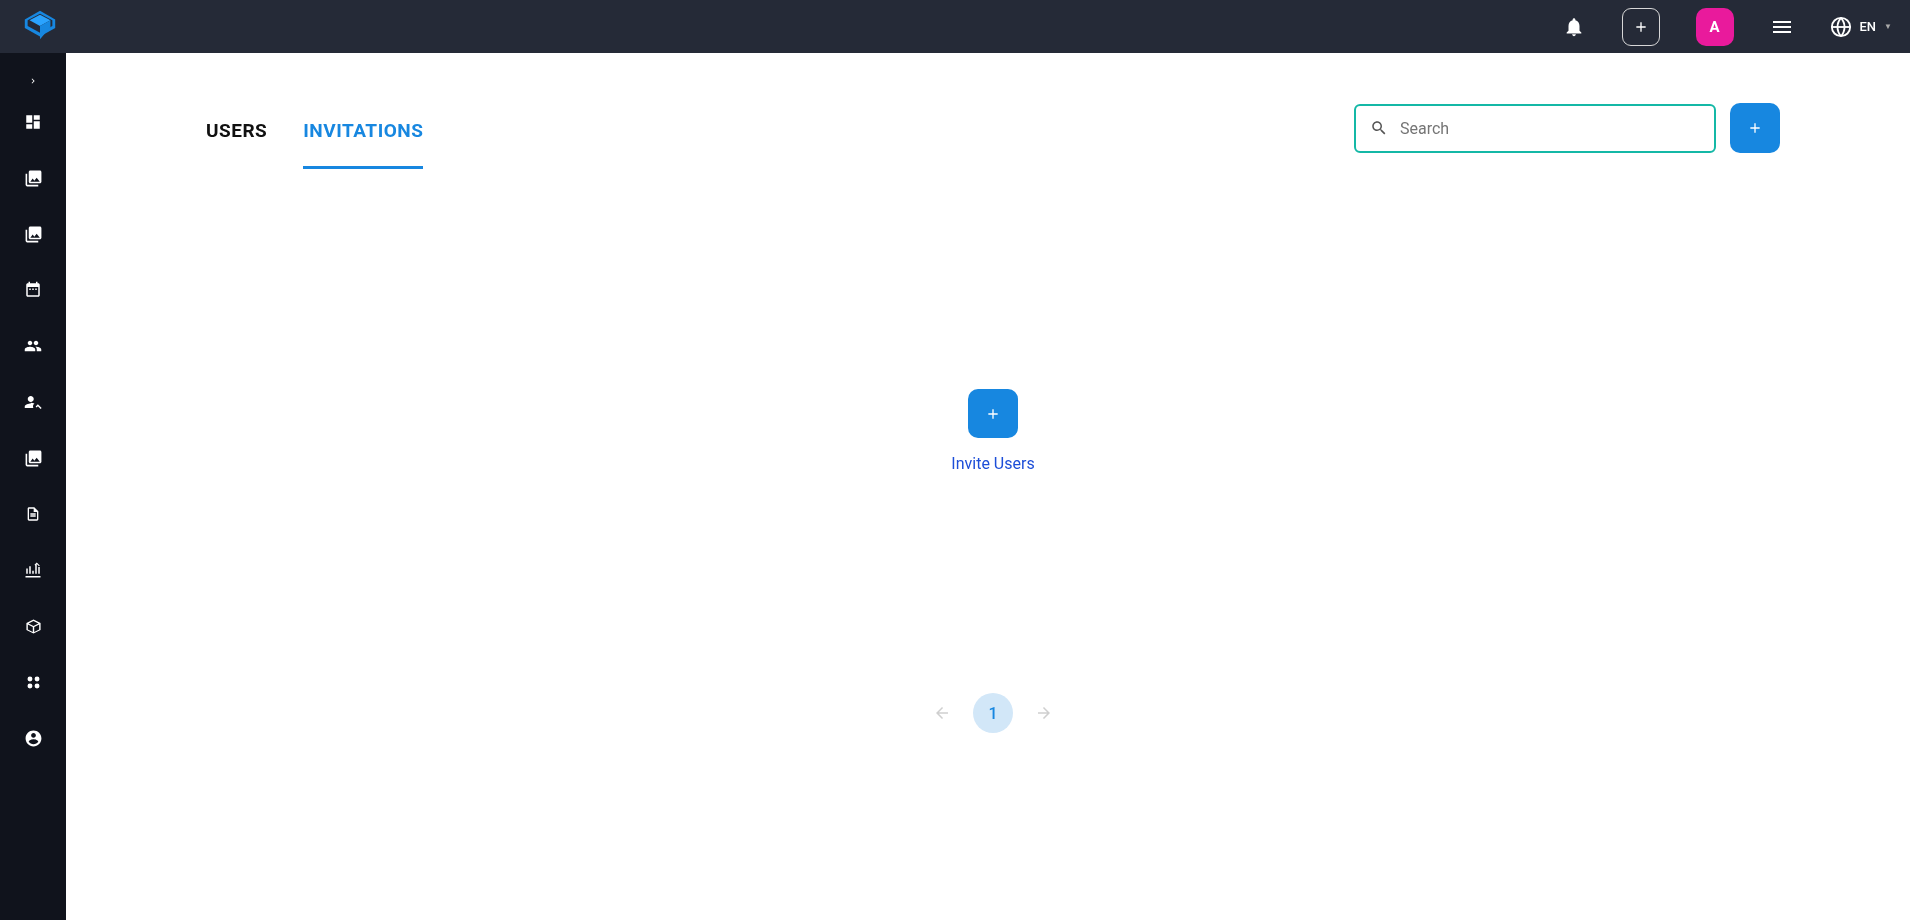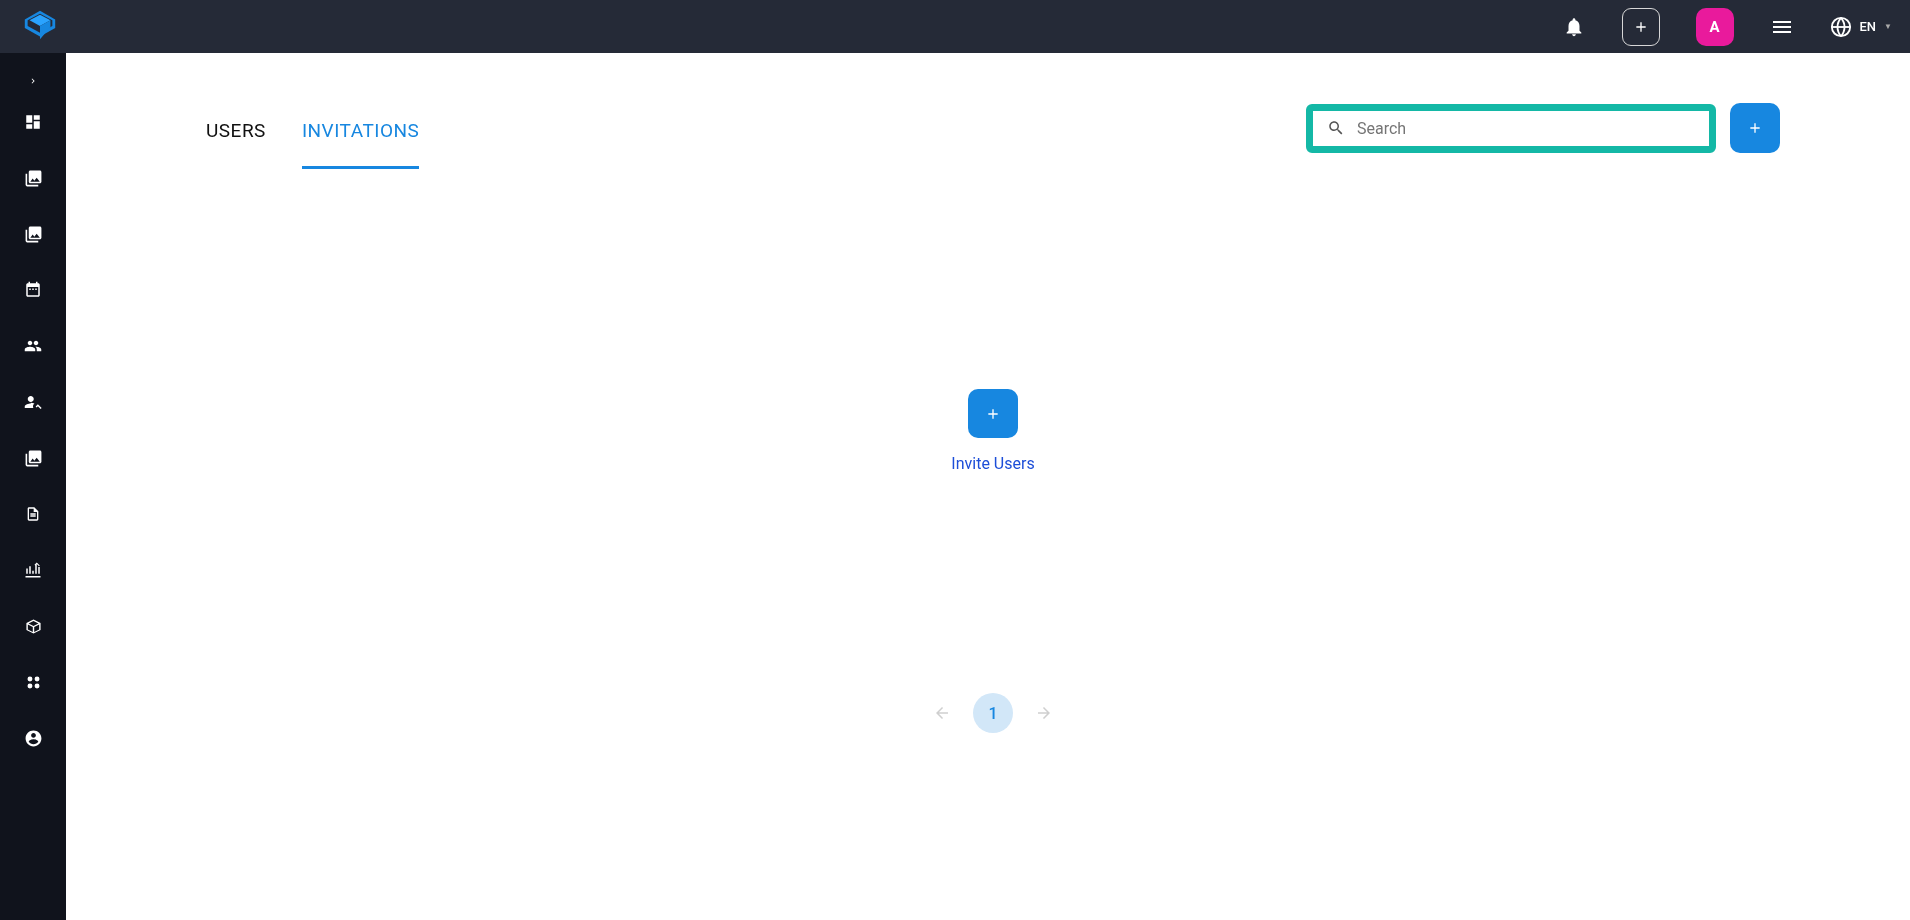--- a/index.html
+++ b/index.html
@@ -178,43 +178,43 @@
   }
 
   .tabs {
     display: flex;
     gap: 36px;
     align-items: flex-start;
   }
 
   .tab {
     font-size: 19px;
-    font-weight: 400;
+    font-weight: 700;
     letter-spacing: 0.5px;
     color: #111111;
     padding: 16px 0 24px 0;
     cursor: pointer;
     border-bottom: 3px solid transparent;
   }
 
   .tab.active {
     color: #1787e0;
     border-bottom: 3px solid #1787e0;
   }
 
   .top-right {
     display: flex;
     gap: 14px;
     align-items: center;
   }
 
   .search-box {
-    width: 410px;
+    width: 362px;
     height: 49px;
-    border: 7px solid #14b8a6;
+    border: 2px solid #14b8a6;
     border-radius: 6px;
     display: flex;
     align-items: center;
     padding: 0 14px;
     gap: 12px;
   }
 
   .search-box input {
     border: none;
     outline: none;

